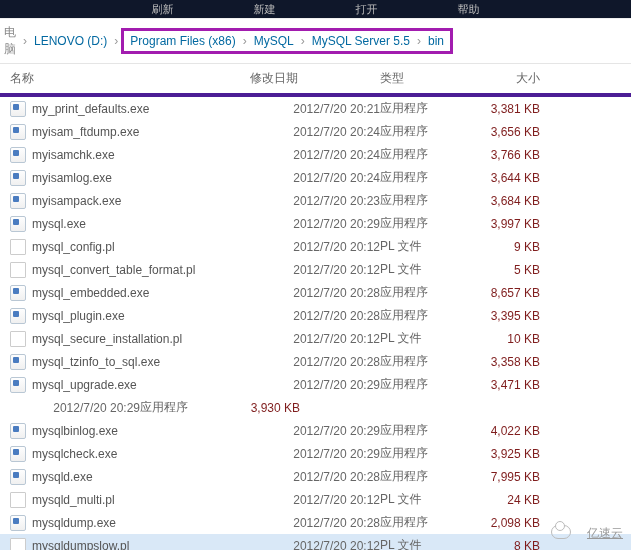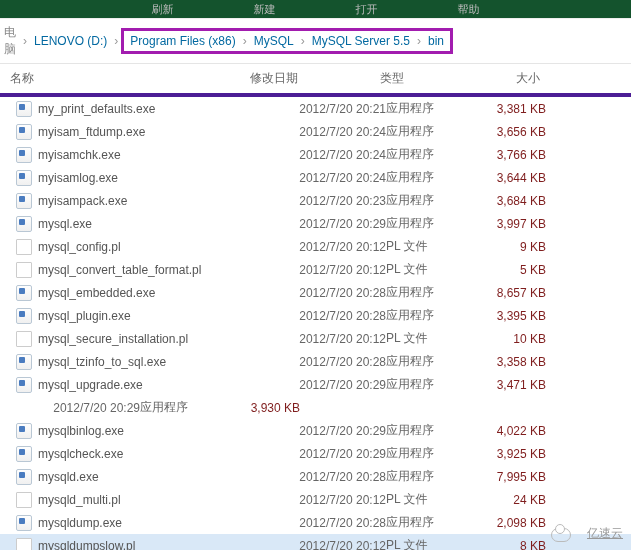--- a/index.html
+++ b/index.html
@@ -1,38 +1,38 @@
 <!DOCTYPE html>
 <html><head>
 <meta charset="utf-8">
 <style>
   html,body{margin:0;padding:0;font-family:"Microsoft YaHei","Segoe UI",sans-serif;font-size:12px;color:#444;background:#fff;width:631px;}
-  .top-toolbar{height:18px;background:#14532d;display:flex;justify-content:center;align-items:center;gap:80px;color:#bbb;font-size:11px;border-bottom:1px solid #eee;filter:blur(0.4px);}
+  .top-toolbar{height:18px;background:#0f172a;display:flex;justify-content:center;align-items:center;gap:80px;color:#bbb;font-size:11px;border-bottom:1px solid #eee;filter:blur(0.4px);}
   .breadcrumb-row{display:flex;align-items:center;padding:5px 0;border-bottom:1px solid #e5e5e5;font-size:12px;}
   .bc-back{width:20px;text-align:center;color:#888;}
   .bc-item{padding:2px 4px;color:#0369a1;white-space:nowrap;}
   .bc-sep{color:#999;padding:0 3px;}
   .bc-highlight{position:relative;border:3px solid #a21caf;padding:1px 2px;display:flex;align-items:center;}
   .header-row{display:flex;padding:6px 10px 6px 10px;color:#666;border-bottom:4px solid #4c1d95;}
   .col-name{flex:0 0 240px;}
   .col-date{flex:0 0 130px;}
   .col-type{flex:0 0 90px;}
   .col-size{flex:0 0 70px;text-align:right;}
   .file-list{}
   .file-row{display:flex;align-items:center;padding:2px 10px;height:19px;color:#555;}
   .file-row.sel{background:#d9e8f7;}
   .icon{width:16px;height:16px;margin-right:6px;display:inline-flex;align-items:center;justify-content:center;}
   .icon-exe{background:linear-gradient(#fefefe,#f0f0f0);border:1px solid #b9c7d4;border-radius:2px;position:relative;box-sizing:border-box;}
   .icon-exe::after{content:"";position:absolute;left:2px;top:2px;width:6px;height:6px;background:#4a7cc0;border-radius:1px;}
   .icon-pl{background:#fff;border:1px solid #ccc;border-radius:1px;box-sizing:border-box;}
-  .name-cell{flex:0 0 240px;display:flex;align-items:center;overflow:hidden;white-space:nowrap;margin-left:6px;}
+  .name-cell{flex:0 0 240px;display:flex;align-items:center;overflow:hidden;white-space:nowrap;}
   .date-cell{flex:0 0 130px;color:#666;text-align:right;}
   .type-cell{flex:0 0 90px;color:#666;}
   .size-cell{flex:0 0 70px;text-align:right;color:#7f1d1d;}
-  .watermark{position:absolute;right:8px;bottom:8px;display:flex;align-items:flex-end;gap:16px;color:#999;font-size:12px;text-decoration:underline;}
+  .watermark{position:absolute;right:8px;bottom:8px;display:flex;align-items:flex-start;gap:16px;color:#999;font-size:12px;text-decoration:underline;}
   .watermark .cloud{width:18px;height:12px;border:1px solid #bbb;border-radius:8px;position:relative;}
   .watermark .cloud::before{content:"";position:absolute;width:8px;height:8px;border:1px solid #bbb;border-radius:50%;top:-5px;left:3px;background:#fff;}
   .container{position:relative;width:631px;height:550px;overflow:hidden;}
 </style>
 </head>
 <body>
 <div class="container">
 
 <div class="top-toolbar">
   <span>刷新</span>

